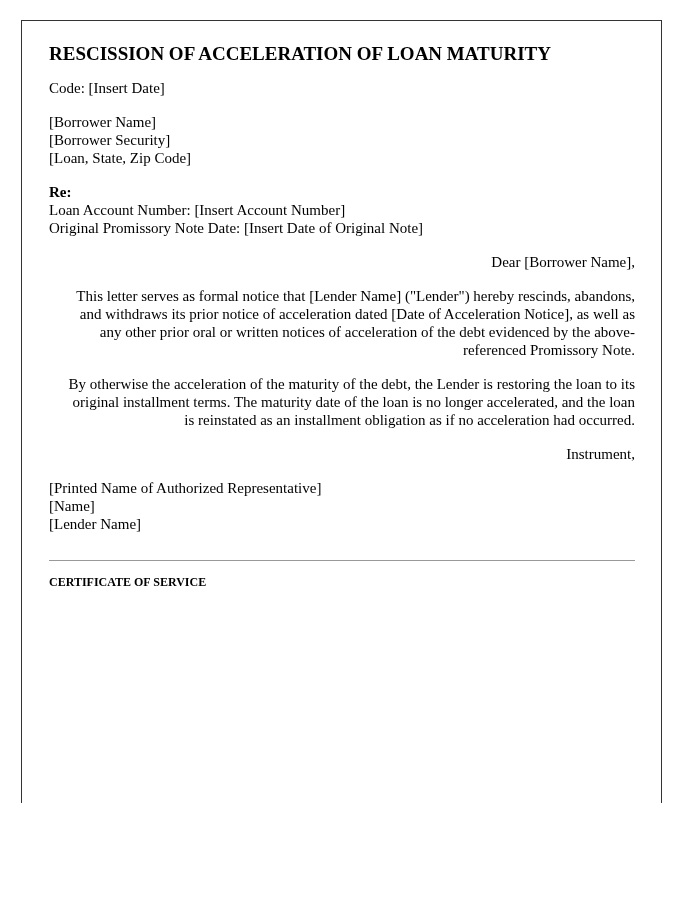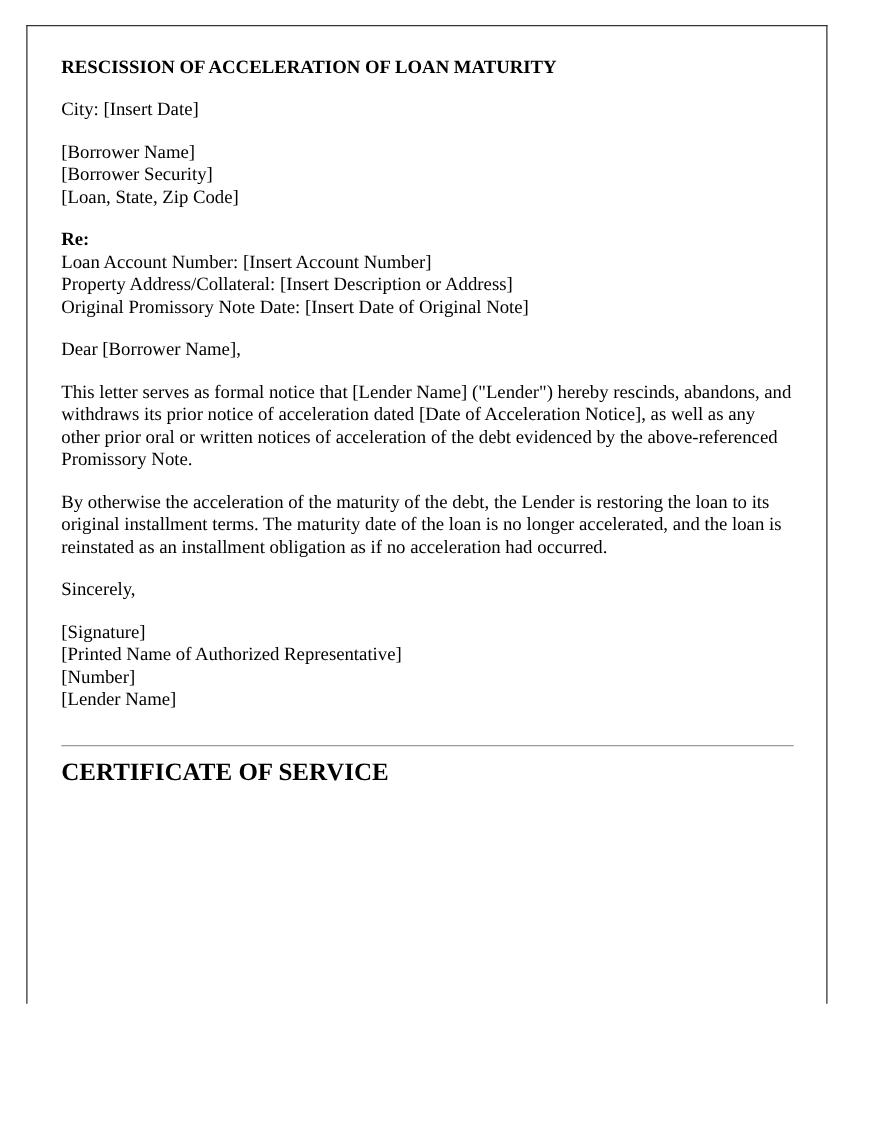--- a/index.html
+++ b/index.html
@@ -25,86 +25,85 @@
     box-sizing: border-box;
     background: #ffffff;
     border: 1px solid #333333;
     border-bottom: none;        
     padding: 24px 26px 0 27px;
     font-size: 15px;
     line-height: 18px;
     overflow: hidden;
   }
   .letter-title {
-    font-size: 15px;
+    font-size: 19px;
     font-weight: bold;
     margin: 0 0 16px 0;
     line-height: 18px;
   }
   .block {
     margin: 0 0 16px 0;
   }
   .block p {
     margin: 0;
   }
   .bold {
     font-weight: bold;
   }
   .para {
-    margin: 0 0 16px 0;
+    margin: 0 0 16px 11px;
+    text-align: right;
   }
   .divider {
     border: none;
     border-top: 1px solid #999999;
     height: 0;
     margin: 27px 0 12px 0;
   }
   .cert-heading {
-    font-size: 20px;
+    font-size: 12px;
     font-weight: bold;
     margin: 0;
     line-height: 18px;
   }
 </style>
 </head>
 <body>
 
 <div class="canvas">
   <div class="page">
 
     <h1 class="letter-title">RESCISSION OF ACCELERATION OF LOAN MATURITY</h1>
 
     <div class="block">
-      <p>City: [Insert Date]</p>
+      <p>Code: [Insert Date]</p>
     </div>
 
     <div class="block">
       <p>[Borrower Name]</p>
       <p>[Borrower Security]</p>
       <p>[Loan, State, Zip Code]</p>
     </div>
 
     <div class="block">
       <p class="bold">Re:</p>
       <p>Loan Account Number: [Insert Account Number]</p>
-      <p>Property Address/Collateral: [Insert Description or Address]</p>
       <p>Original Promissory Note Date: [Insert Date of Original Note]</p>
     </div>
 
     <p class="para">Dear [Borrower Name],</p>
 
     <p class="para">This letter serves as formal notice that [Lender Name] ("Lender") hereby rescinds, abandons, and withdraws its prior notice of acceleration dated [Date of Acceleration Notice], as well as any other prior oral or written notices of acceleration of the debt evidenced by the above-referenced Promissory Note.</p>
     <p class="para">By otherwise the acceleration of the maturity of the debt, the Lender is restoring the loan to its original installment terms. The maturity date of the loan is no longer accelerated, and the loan is reinstated as an installment obligation as if no acceleration had occurred.</p>
 
-    <p class="para">Sincerely,</p>
+    <p class="para">Instrument,</p>
 
     <div class="block">
-      <p>[Signature]</p>
       <p>[Printed Name of Authorized Representative]</p>
-      <p>[Number]</p>
+      <p>[Name]</p>
       <p>[Lender Name]</p>
     </div>
 
     <hr class="divider">
 
     <h2 class="cert-heading">CERTIFICATE OF SERVICE</h2>
 
   </div>
 </div>
 

